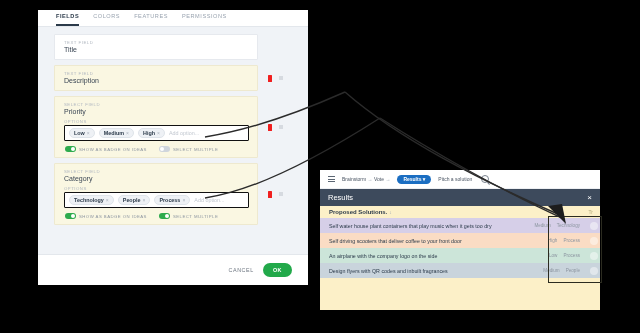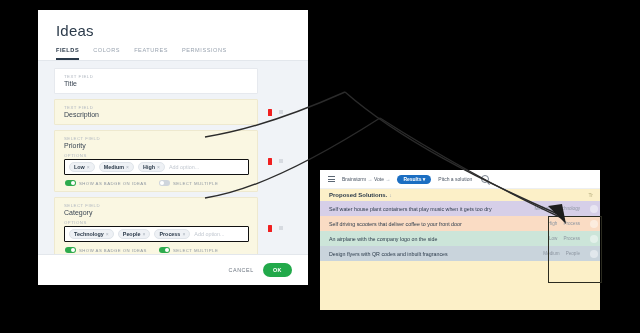--- a/index.html
+++ b/index.html
@@ -122,21 +122,20 @@
   }
 
   
   #annot{position:absolute;left:0;top:0;width:640px;height:333px;pointer-events:none;}
 </style>
 </head>
 <body>
 
 <div id="ideas-dialog">
 
-  <div class="dlg-title">Ideas</div>
 
   <div class="tabs">
     <div class="tab active">FIELDS</div>
     <div class="tab">COLORS</div>
     <div class="tab">FEATURES</div>
     <div class="tab">PERMISSIONS</div>
   </div>
 
   <div class="dlg-body">
 
@@ -253,20 +252,24 @@
       <span>Brainstorm</span>
       <span class="sep">→</span>
       <span>Vote</span>
       <span class="sep">→</span>
     </div>
     <div class="pill">Results ▾</div>
     <div class="navlink">Pitch a solution</div>
     <div class="srch"></div>
   </div>
 
+  <div class="app-head">
+    <div class="app-head-title">Results</div>
+    <div class="app-close">×</div>
+  </div>
 
   <div class="tbl-head">
     <div class="tbl-head-title">
       <span>Proposed Solutions.</span><span class="sort">↓</span>
     </div>
     <div class="tbl-head-right">Tr</div>
   </div>
 
   <div class="trow" style="background:#d6cfe8">
     <div class="tcell-text">Self water house plant containers that play music when it gets too dry</div>

